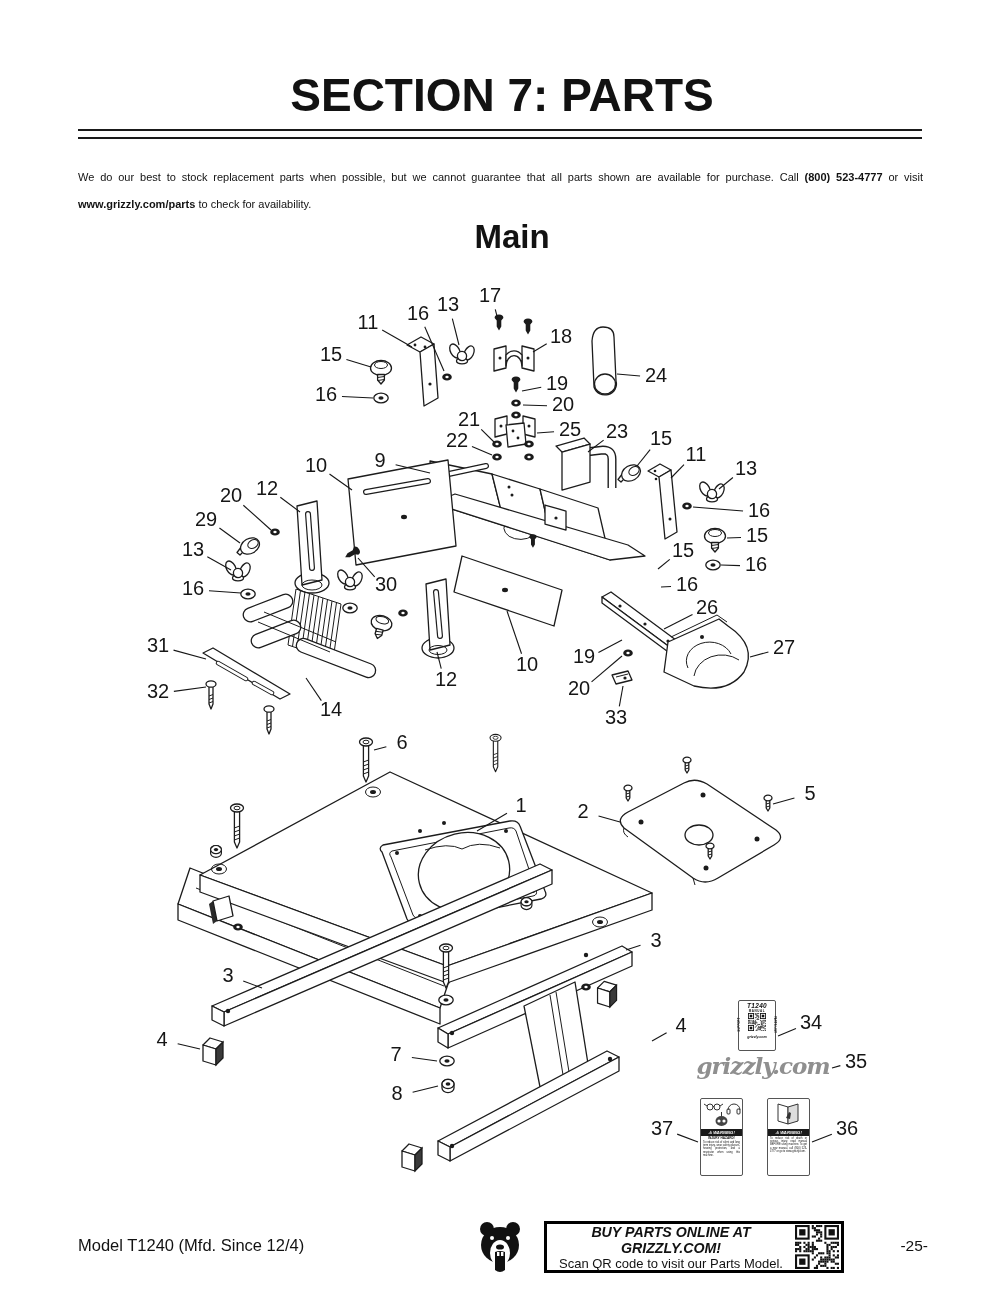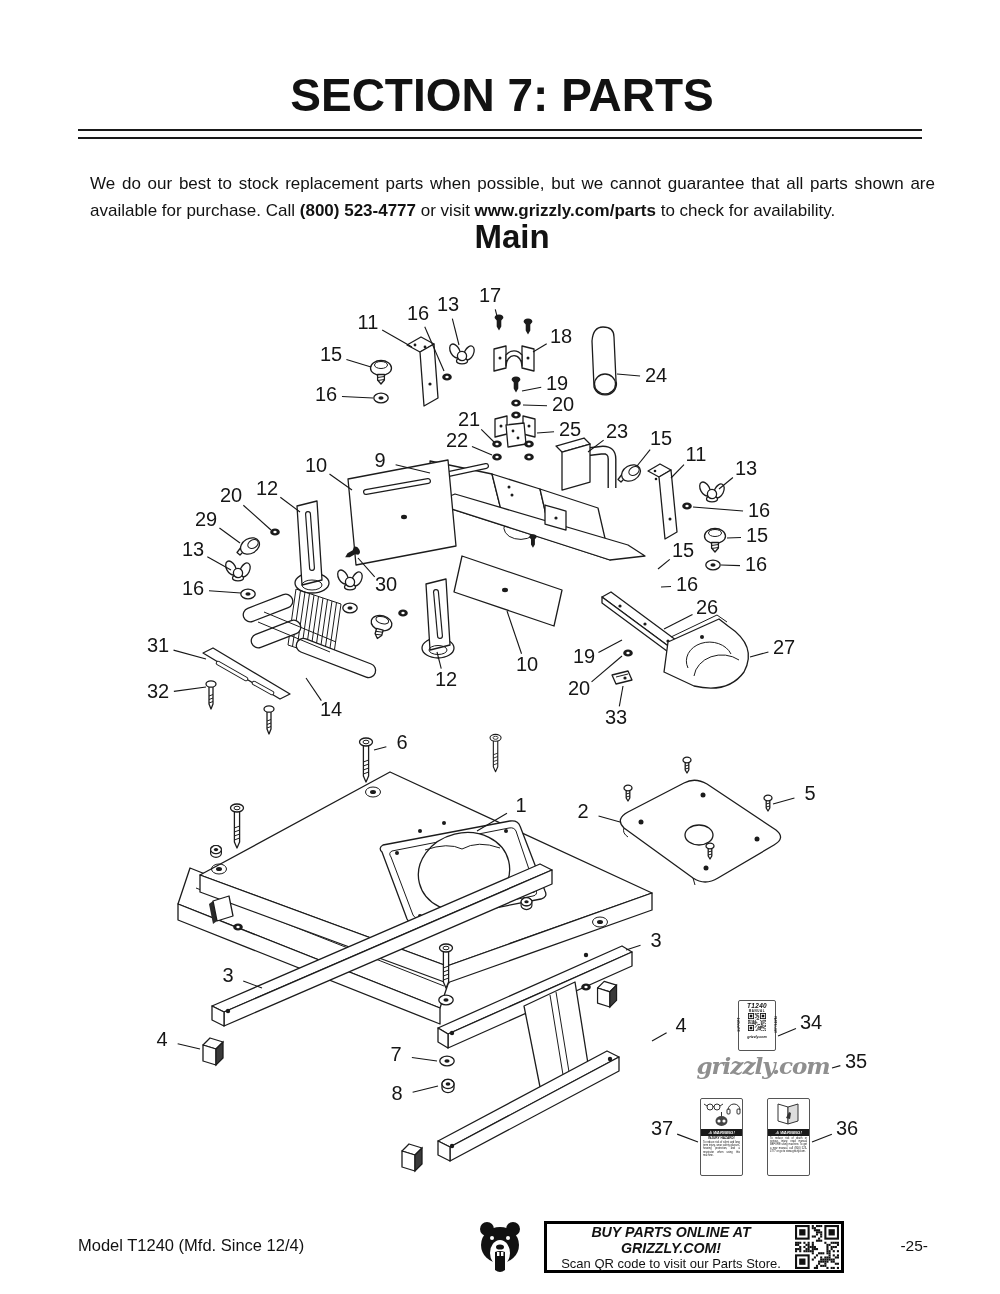--- a/index.html
+++ b/index.html
@@ -3,21 +3,21 @@
 <meta charset="utf-8">
 <style>
   html,body{margin:0;padding:0;}
   body{width:1000px;height:1294px;position:relative;background:#fff;color:#121212;
        font-family:"Liberation Sans",sans-serif;overflow:hidden;}
   .abs{position:absolute;}
   #page-title{left:0;top:66px;width:1000px;text-align:center;font-size:46px;font-weight:bold;
       letter-spacing:0px;margin:2px;}
   #title-rule{left:78px;top:129px;width:844px;height:6px;border-top:2.6px solid #1a1a1a;
       border-bottom:2.6px solid #1a1a1a;}
-  #intro{left:78px;top:153px;width:845px;font-size:17px;line-height:27px;text-align:justify;margin-left:12px;}
+  #intro{left:78px;top:153px;width:845px;font-size:11px;line-height:27px;text-align:justify;}
   #main-title{left:0;top:206px;width:1000px;text-align:center;font-size:33px;font-weight:bold;margin:12px;}
   svg text.co{font-family:"Liberation Sans",sans-serif;font-size:20px;fill:#161616;}
   svg .ln{stroke:#161616;stroke-width:1.1px;}
   svg .p{fill:#fff;stroke:#1c1c1c;stroke-width:1.3px;stroke-linejoin:round;}
   svg .pd{fill:#1b1b1b;stroke:none;}
   svg .th{stroke:#1c1c1c;stroke-width:1px;fill:none;}
   
   .sticker{border:1px solid #555;background:#fff;border-radius:2px;box-sizing:border-box;}
   #qr-label{left:738px;top:1000px;width:38px;height:51px;text-align:center;padding-top:1px;}
   #qr-label .mdl{font-size:6.5px;font-weight:bold;font-style:italic;letter-spacing:.3px;}
@@ -644,21 +644,21 @@
     <circle cx="34" cy="20" r="2" fill="#fff"></circle>
   <ellipse cx="26" cy="29" rx="4" ry="2.6" fill="#111"></ellipse>
   <path d="M21,34 Q26,32 31,34 L31,52 Q26,56 21,52 Z" fill="#111"></path>
   <rect x="23" y="34" width="2.4" height="4" fill="#fff"></rect>
     <rect x="27" y="34" width="2.4" height="4" fill="#fff"></rect>
 </svg>
 
 <div id="buy-box" class="abs">
   <div id="buy-text">
     <div id="buy-line1">BUY PARTS ONLINE AT GRIZZLY.COM!</div>
-    <div id="buy-line2">Scan QR code to visit our Parts Store.</div>
+    <div id="buy-line2">Scan QR code to visit our Parts Model.</div>
   </div>
   <svg class="qr" width="44" height="44" viewBox="0 0 21 21" style="margin-right:2px">
       <rect x="8" y="0" width="1" height="1" fill="#111"></rect>
       <rect x="10" y="0" width="1" height="1" fill="#111"></rect>
       <rect x="11" y="0" width="1" height="1" fill="#111"></rect>
       <rect x="12" y="0" width="1" height="1" fill="#111"></rect>
       <rect x="8" y="1" width="1" height="1" fill="#111"></rect>
       <rect x="9" y="1" width="1" height="1" fill="#111"></rect>
       <rect x="9" y="2" width="1" height="1" fill="#111"></rect>
       <rect x="10" y="2" width="1" height="1" fill="#111"></rect>

